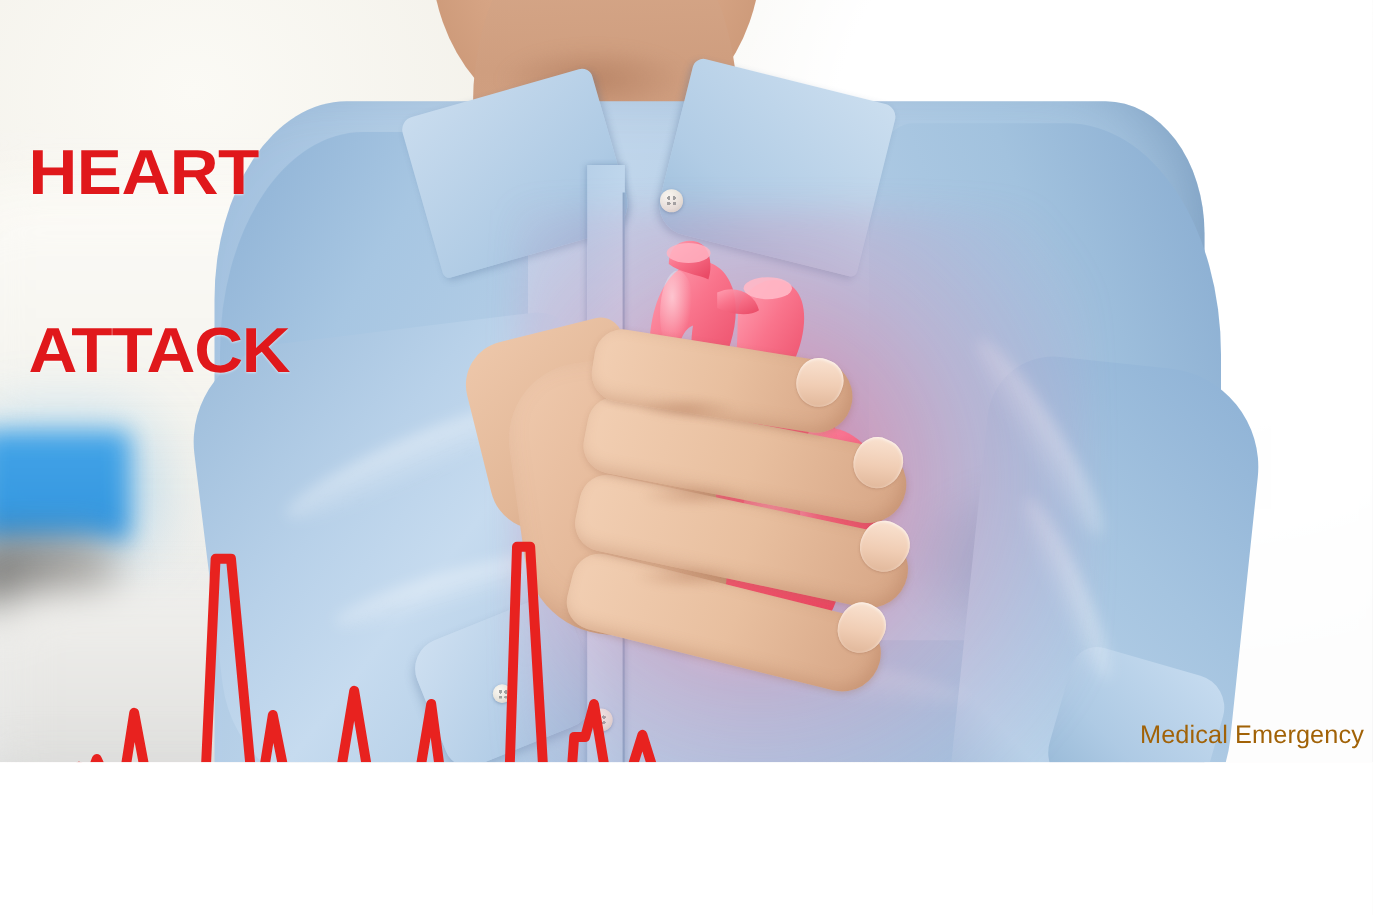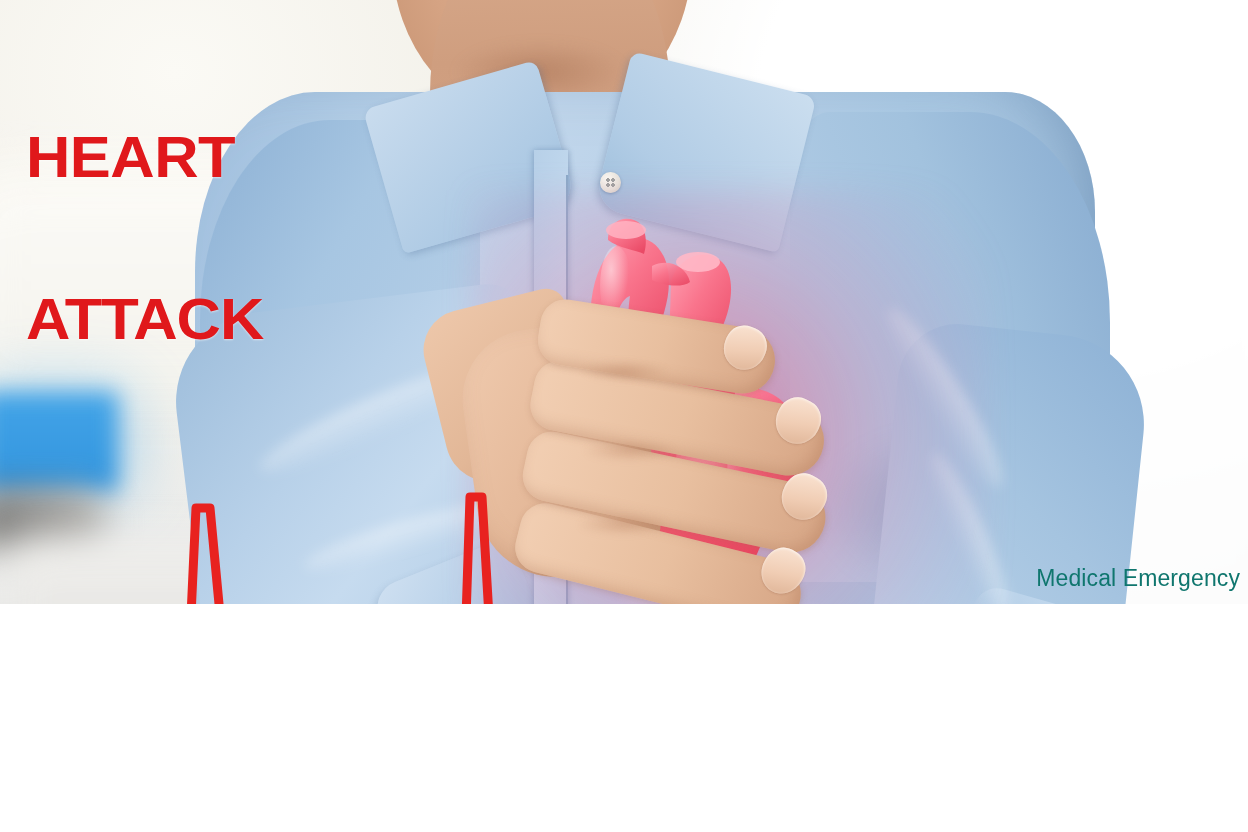--- a/index.html
+++ b/index.html
@@ -8,21 +8,21 @@
     padding: 0;
     background: #ffffff;
   }
   body {
     font-family: "Liberation Sans", sans-serif;
   }
 
   #stage {
     position: relative;
     width: 1248px;
-    height: 604px;
+    height: 693px;
     overflow: hidden;
     background: #f4f3ef;
   }
 
   
   .bg-base {
     position: absolute;
     inset: 0;
     background:
       radial-gradient(ellipse 700px 600px at 86% 18%, #ffffff 0%, #ffffff 45%, rgba(255,255,255,0) 80%),
@@ -473,15 +473,15 @@
   <svg class="ecg" viewBox="0 0 1248 832">
     <path id="ecg-path" fill="none" stroke-linejoin="round" stroke-linecap="round" d="M 0,712 L 62,712 L 72,697 L 80,712 L 88,690 L 98,712 L 112,712 L 122,648 L 134,712 L 152,712 L 160,712 L 170,810 L 182,810 L 196,508 L 210,508 L 228,700 L 240,700 L 248,650 L 258,700 L 300,700 L 310,700 L 322,628 L 334,700 L 372,700 L 382,700 L 392,640 L 400,700 L 420,700 L 436,700 L 448,800 L 460,800 L 470,497 L 482,497 L 500,805 L 512,805 L 522,670 L 532,670 L 540,640 L 550,700 L 574,700 L 584,668 L 594,700 L 720,700" stroke="#E8221F" stroke-width="9"></path>
     <circle id="ecg-dot" cx="723" cy="710" r="12" fill="#E8221F"></circle>
   </svg>
 
   <div class="title" style="color: rgb(224, 24, 27);">
     <span class="line line1">HEART</span>
     <span class="line line2">ATTACK</span>
   </div>
 
-  <div class="caption" style="color: #0f766e; text-align: center;">Medical Emergency</div>
+  <div class="caption" style="color: #a16207; text-align: center;">Medical Emergency</div>
 
 </div>
 
 </body></html>

